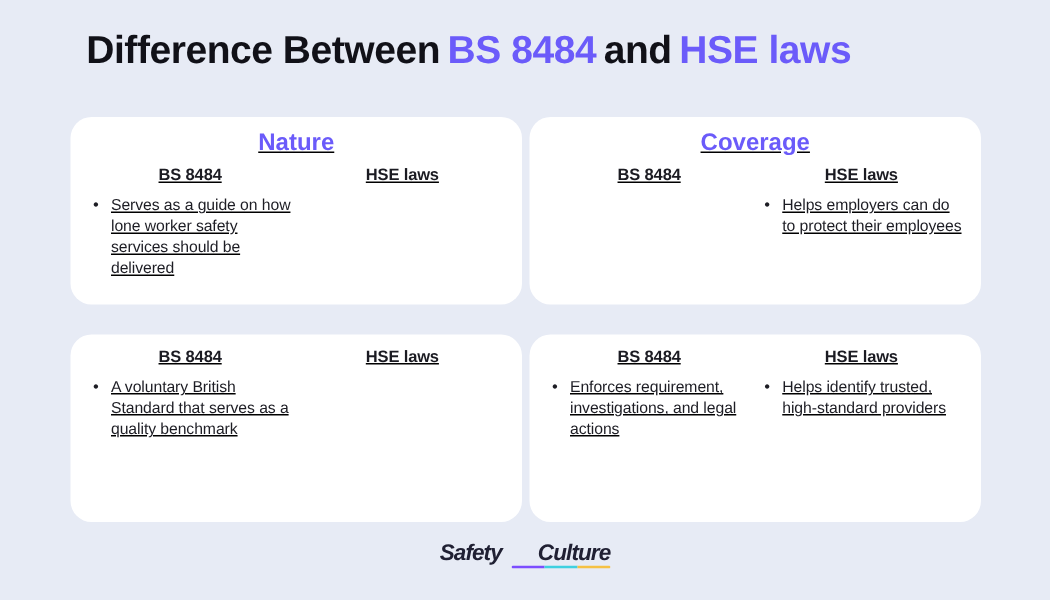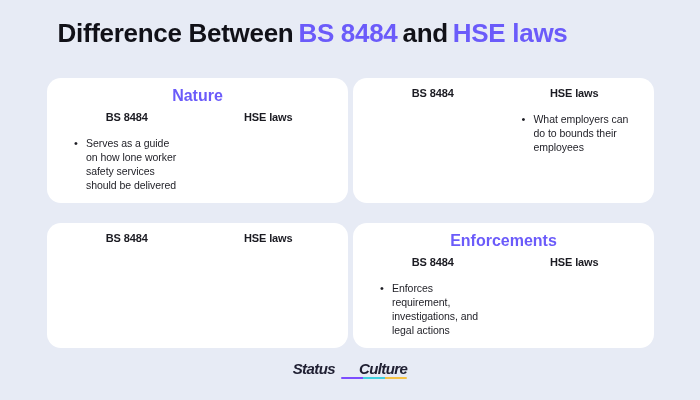--- a/index.html
+++ b/index.html
@@ -48,20 +48,21 @@
     grid-template-rows: 125px 125px;
     column-gap: 5px;
     row-gap: 20px;
   }
   .card {
     background: #ffffff;
     border-radius: 14px;
     box-sizing: border-box;
     padding: 8px 12px 6px 12px;
     position: relative;
+    text-decoration: underline;
   }
   .card-title {
     text-align: center;
     font-size: 16px;
     font-weight: bold;
     color: #6b5bfa;
     line-height: 20px;
     margin: 0 0 4px 0;
   }
   .cols {
@@ -72,21 +73,21 @@
   .col-head {
     text-align: center;
     font-size: 11px;
     font-weight: bold;
     color: #1b1b22;
     line-height: 14px;
     margin-bottom: 6px;
     letter-spacing: -0.1px;
   }
   .bullets {
-    margin: 12px;
+    margin: 0;
     padding: 0 0 0 13px;
     list-style: none;
   }
   .bullets li {
     position: relative;
     font-size: 10.5px;
     line-height: 14px;
     color: #1d1d24;
     letter-spacing: -0.05px;
     padding-left: 2px;
@@ -151,62 +152,68 @@
             <li>Serves as a guide on how lone worker safety services should be delivered</li>
           </ul>
         </div>
         <div>
           <div class="col-head">HSE laws</div>
         </div>
       </div>
     </div>
 
     <div class="card">
-      <div class="cols">
-        <div>
-          <div class="col-head">BS 8484</div>
-        </div>
-        <div>
-          <div class="col-head">HSE laws</div>
-          <ul class="bullets">
-            <li>What employers can do to bounds their employees</li>
-          </ul>
-        </div>
-      </div>
-    </div>
-
-    <div class="card">
-      <div class="cols">
-        <div>
-          <div class="col-head">BS 8484</div>
-        </div>
-        <div>
-          <div class="col-head">HSE laws</div>
-        </div>
-      </div>
-    </div>
-
-    <div class="card">
-      <div class="card-title">Enforcements</div>
+      <div class="card-title">Coverage</div>
+      <div class="cols">
+        <div>
+          <div class="col-head">BS 8484</div>
+        </div>
+        <div>
+          <div class="col-head">HSE laws</div>
+          <ul class="bullets">
+            <li>Helps employers can do to protect their employees</li>
+          </ul>
+        </div>
+      </div>
+    </div>
+
+    <div class="card">
+      <div class="cols">
+        <div>
+          <div class="col-head">BS 8484</div>
+          <ul class="bullets">
+            <li>A voluntary British Standard that serves as a quality benchmark</li>
+          </ul>
+        </div>
+        <div>
+          <div class="col-head">HSE laws</div>
+        </div>
+      </div>
+    </div>
+
+    <div class="card">
       <div class="cols">
         <div>
           <div class="col-head">BS 8484</div>
           <ul class="bullets">
             <li>Enforces requirement, investigations, and legal actions</li>
           </ul>
         </div>
         <div>
           <div class="col-head">HSE laws</div>
+          <ul class="bullets">
+            <li>Helps identify trusted, high-standard providers</li>
+          </ul>
         </div>
       </div>
     </div>
 
   </div>
 
   <div class="footer">
-    <span class="logo"><span>Status</span><span class="word2">Culture</span><span class="logo-underline">
+    <span class="logo"><span>Safety</span><span class="word2">Culture</span><span class="logo-underline">
           <span style="background: rgb(124, 77, 255);"></span>
           <span style="background: rgb(63, 208, 224);"></span>
           <span style="background: rgb(245, 193, 68);"></span>
         </span></span>
   </div>
 
 </div>
 
 </body></html>

